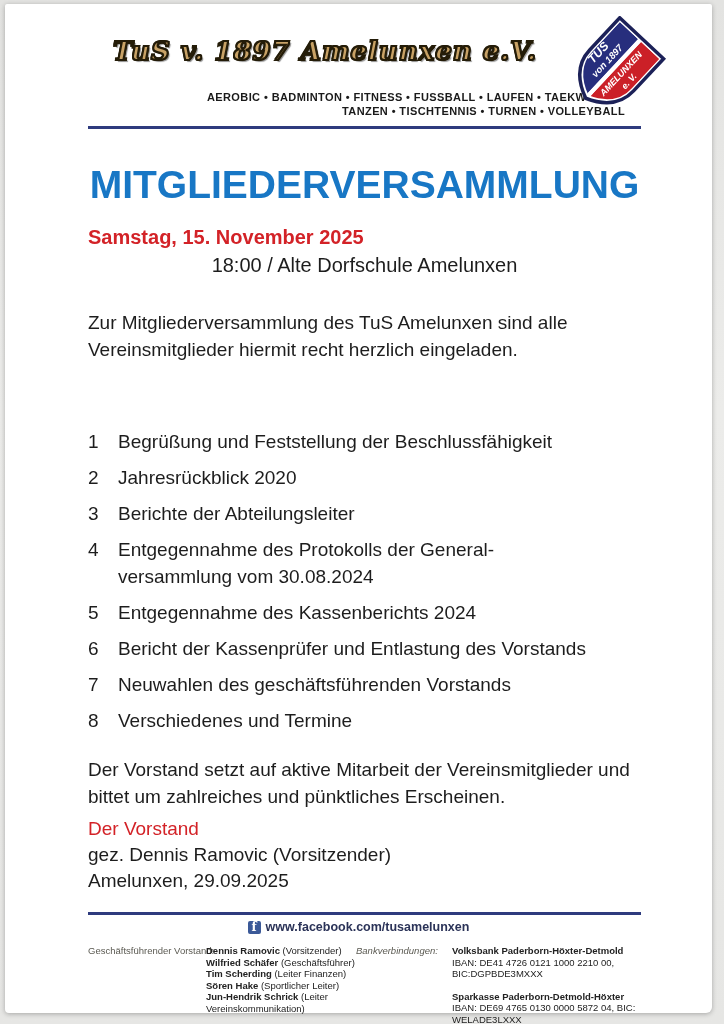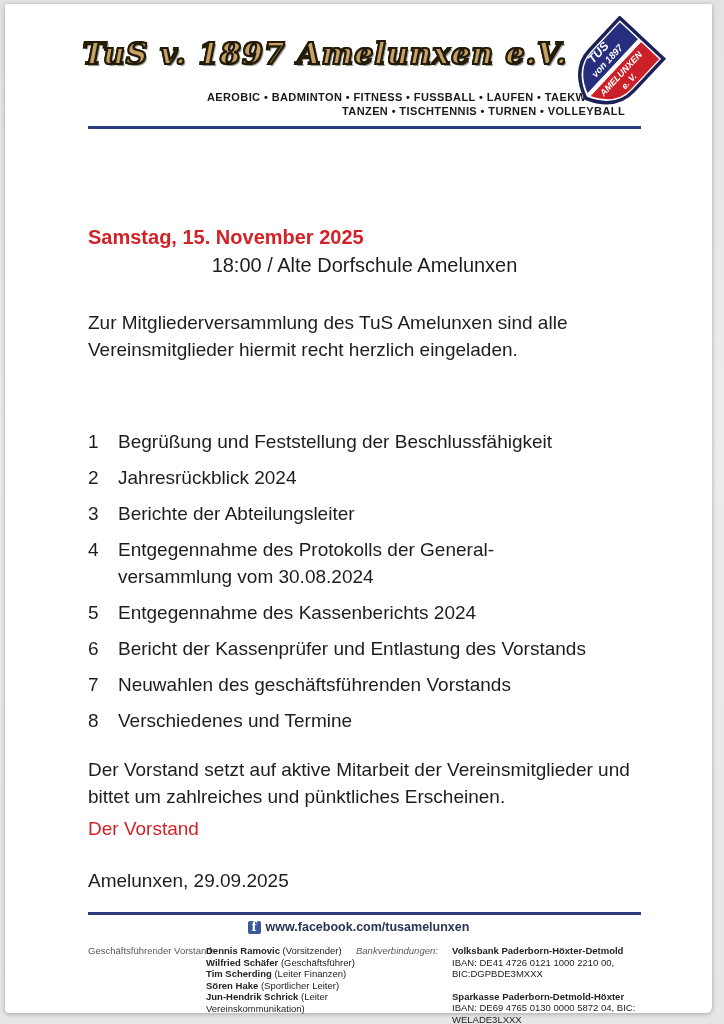--- a/index.html
+++ b/index.html
@@ -13,21 +13,21 @@
     position:absolute;left:5px;top:4px;right:12px;bottom:11px;
     background:#ffffff;border-radius:2px 2px 6px 4px;
     box-shadow:0 1px 5px rgba(0,0,0,.28);
   }
   .abs{position:absolute;}
 
   
   .logo-name{
     left:20px;top:32px;width:600px;text-align:center;
     font-family:"DejaVu Serif",serif;font-style:italic;font-weight:bold;
-    font-size:30px;letter-spacing:1px;color:#c8a266;
+    font-size:26px;letter-spacing:1px;color:#c8a266;
     -webkit-text-stroke:2px #241c08;
     text-shadow:1px 1px 0 #241c08,-1px -1px 0 #241c08,1px -1px 0 #241c08,-1px 1px 0 #241c08,2px 2px 1px rgba(0,0,0,.45);
   }
   .sports{left:20px;width:600px;text-align:right;font-size:11px;font-weight:bold;
     letter-spacing:.4px;color:#1a1a1a;}
   .sports1{top:87px;} .sports2{top:101px;}
   .rule{left:83px;width:553px;height:3px;background:#2e3b7e;}
   .rule1{top:122px;} .rule2{top:908px;}
   .badge{left:562px;top:12px;}
 
@@ -92,34 +92,35 @@
       </g>
       <text transform="translate(28 50) rotate(-90)" text-anchor="middle" font-size="12" font-weight="bold" font-style="italic" fill="#ffffff" font-family="Liberation Sans, sans-serif">TUS</text>
       <text transform="translate(39.5 50) rotate(-90)" text-anchor="middle" font-size="9.5" font-weight="bold" font-style="italic" fill="#ffffff" font-family="Liberation Sans, sans-serif">von 1897</text>
       <text transform="translate(58 50) rotate(-90)" text-anchor="middle" font-size="9" font-weight="bold" font-style="italic" fill="#ffffff" font-family="Liberation Sans, sans-serif">AMELUNXEN</text>
       <text transform="translate(69 50) rotate(-90)" text-anchor="middle" font-size="9" font-weight="bold" font-style="italic" fill="#ffffff" font-family="Liberation Sans, sans-serif">e. V.</text>
     </g>
   </svg>
 
   <div class="abs rule rule1"></div>
 
+  <div class="abs title">MITGLIEDERVERSAMMLUNG</div>
   <div class="abs date">Samstag, 15. November 2025</div>
   <div class="abs location">18:00 / Alte Dorfschule Amelunxen</div>
 
   <div class="abs para intro">Zur Mitgliederversammlung des TuS Amelunxen sind alle<br>Vereinsmitglieder hiermit recht herzlich eingeladen.</div>
 
 
   <div class="abs agenda">
       <div class="agenda-row">
         <div class="agenda-num">1</div>
         <div class="agenda-text">Begrüßung und Feststellung der Beschlussfähigkeit</div>
       </div>
       <div class="agenda-row">
         <div class="agenda-num">2</div>
-        <div class="agenda-text">Jahresrückblick 2024</div>
+        <div class="agenda-text">Jahresrückblick 2020</div>
       </div>
       <div class="agenda-row">
         <div class="agenda-num">3</div>
         <div class="agenda-text">Berichte der Abteilungsleiter</div>
       </div>
       <div class="agenda-row">
         <div class="agenda-num">4</div>
         <div class="agenda-text">Entgegennahme des Protokolls der General-<br>versammlung vom 30.08.2024</div>
       </div>
       <div class="agenda-row">
@@ -136,20 +137,21 @@
       </div>
       <div class="agenda-row">
         <div class="agenda-num">8</div>
         <div class="agenda-text">Verschiedenes und Termine</div>
       </div>
     </div>
 
   <div class="abs para closing">Der Vorstand setzt auf aktive Mitarbeit der Vereinsmitglieder und<br>bittet um zahlreiches und pünktliches Erscheinen.</div>
 
   <div class="abs vorstand">Der Vorstand</div>
+  <div class="abs sig1">gez. Dennis Ramovic (Vorsitzender)</div>
   <div class="abs sig2">Amelunxen, 29.09.2025</div>
 
   <div class="abs rule rule2"></div>
 
   <div class="abs fb-row">
     <span class="fb-icon">f</span>
     <span class="fb-url">www.facebook.com/tusamelunxen</span>
   </div>
 
   <div class="abs footer">

